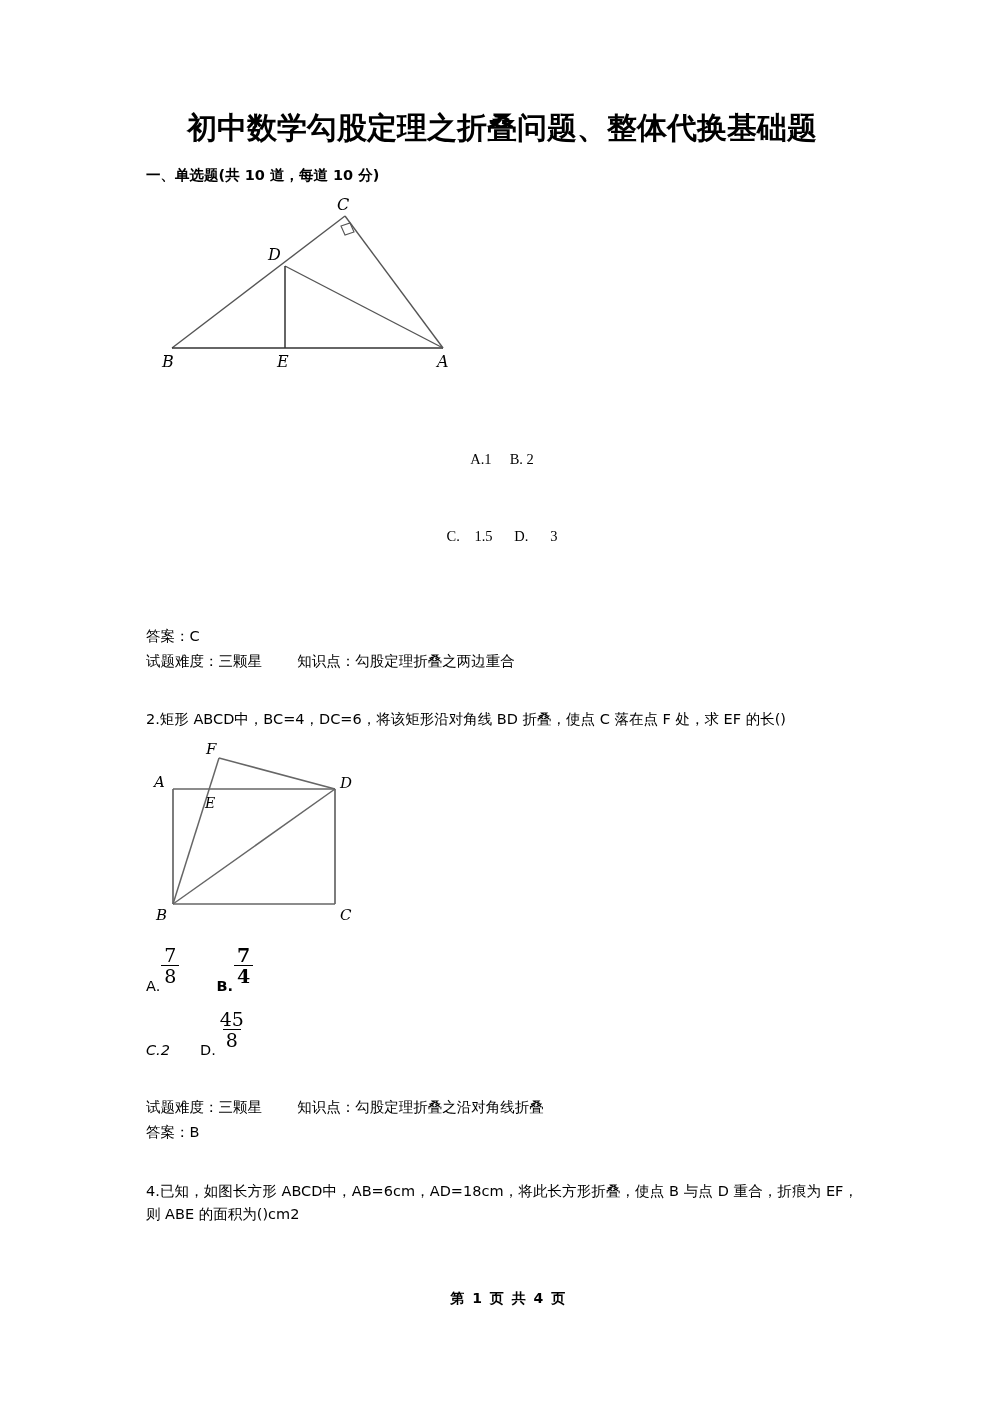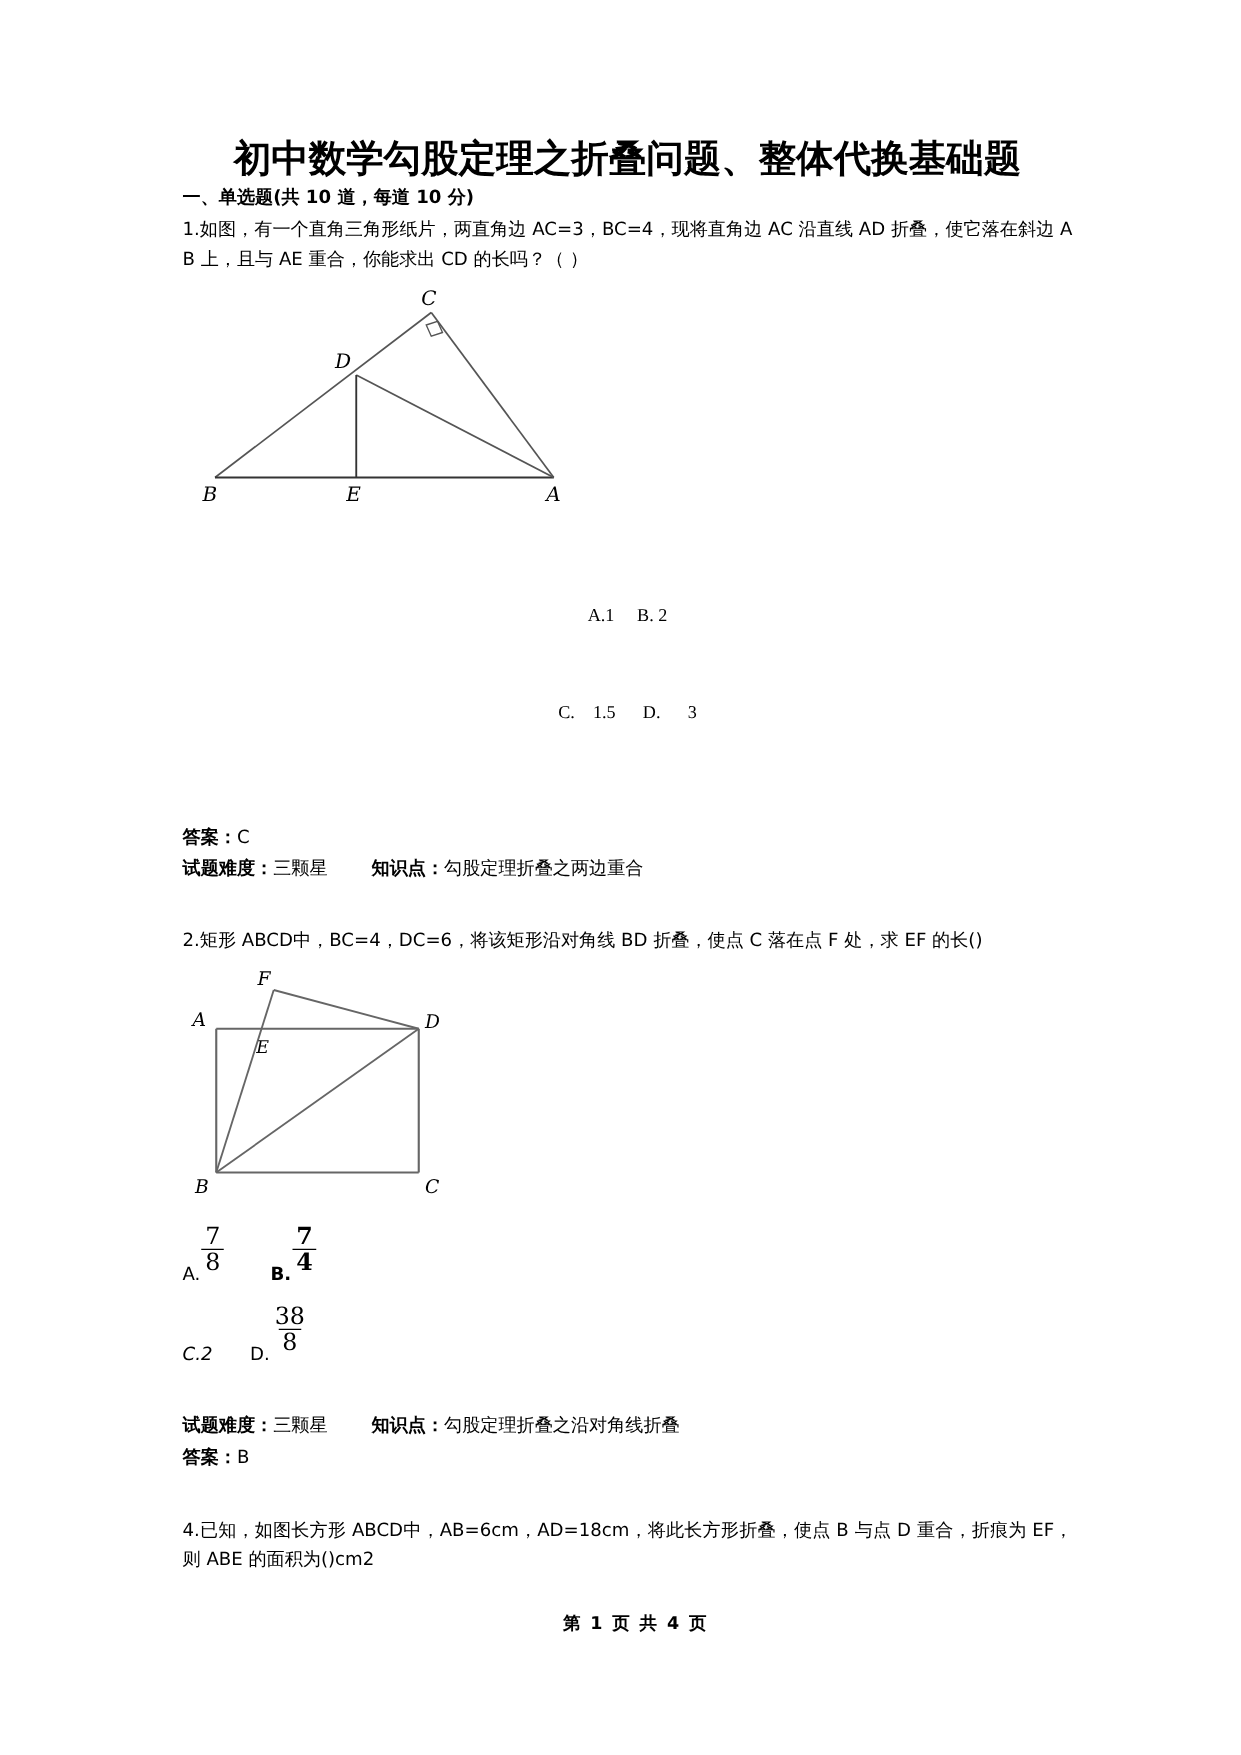--- a/index.html
+++ b/index.html
@@ -39,21 +39,21 @@
     margin: 0;
     padding-top: 108px;
     letter-spacing: 0px;
   }
 
   
   .section-head {
     font-family: "DejaVu Sans", sans-serif;
     font-size: 14.5px;
     font-weight: bold;
-    margin-top: 0;
+    margin-top: 17px;
     line-height: 1.5;
   }
 
   
   .q-text {
     font-family: "DejaVu Sans", sans-serif;
     font-size: 14.5px;
     line-height: 1.62;
     margin-top: 4px;
     text-align: justify;
@@ -111,21 +111,21 @@
   }
   .plain-opt { padding-bottom: 1px; font-style: italic; }
 
   
   .ans-block {
     font-family: "DejaVu Sans", sans-serif;
     font-size: 14.5px;
     line-height: 1.75;
     margin-top: 22px;
   }
-  .ans-block .lbl { font-weight: bold; }
+  .ans-block .lbl { font-weight: normal; }
 
   
   .figure {
     margin-top: 10px;
   }
   .figure svg { display: block; }
 
   
   .footer {
     position: absolute;
@@ -144,21 +144,20 @@
 <body>
 
 <div class="page">
 
   <div class="content">
 
     <h1 class="doc-title">初中数学勾股定理之折叠问题、整体代换基础题</h1>
 
     <div class="section-head">一、单选题(共 10 道，每道 10 分)</div>
 
-    <div class="q-text">1.如图，有一个直角三角形纸片，两直角边 AC=3，BC=4，现将直角边 AC 沿直线 AD 折叠，使它落在斜边 AB 上，且与 AE 重合，你能求出 CD 的长吗？（      ）</div>
 
     <div class="figure">
       <svg width="330" height="185" viewBox="0 0 330 185">
 
         <line x1="26" y1="152" x2="199" y2="20" stroke="#555" stroke-width="1.4"></line>
         <line x1="199" y1="20" x2="297" y2="152" stroke="#555" stroke-width="1.4"></line>
         <line x1="26" y1="152" x2="297" y2="152" stroke="#333" stroke-width="1.6"></line>
 
         <line x1="139" y1="70" x2="297" y2="152" stroke="#555" stroke-width="1.4"></line>
         <line x1="139" y1="70" x2="139" y2="152" stroke="#333" stroke-width="1.5"></line>
@@ -232,21 +231,21 @@
             <span class="den">4</span>
           </span>
         </span>
       </div>
       <div class="frac-row" style="margin-top:8px">
         <span class="plain-opt">C.2</span>
         <span style="display:inline-block;width:30px"></span>
         <span class="frac-item">
           <span class="frac-label">D.</span>
           <span class="frac">
-            <span class="num">38</span>
+            <span class="num">45</span>
             <span class="den">8</span>
           </span>
         </span>
       </div>
     </div>
 
     <div class="ans-block" style="margin-top:36px">
       <div>
         <span class="lbl">试题难度：</span><span>三颗星</span>
         <span style="display:inline-block;width:26px"></span>

